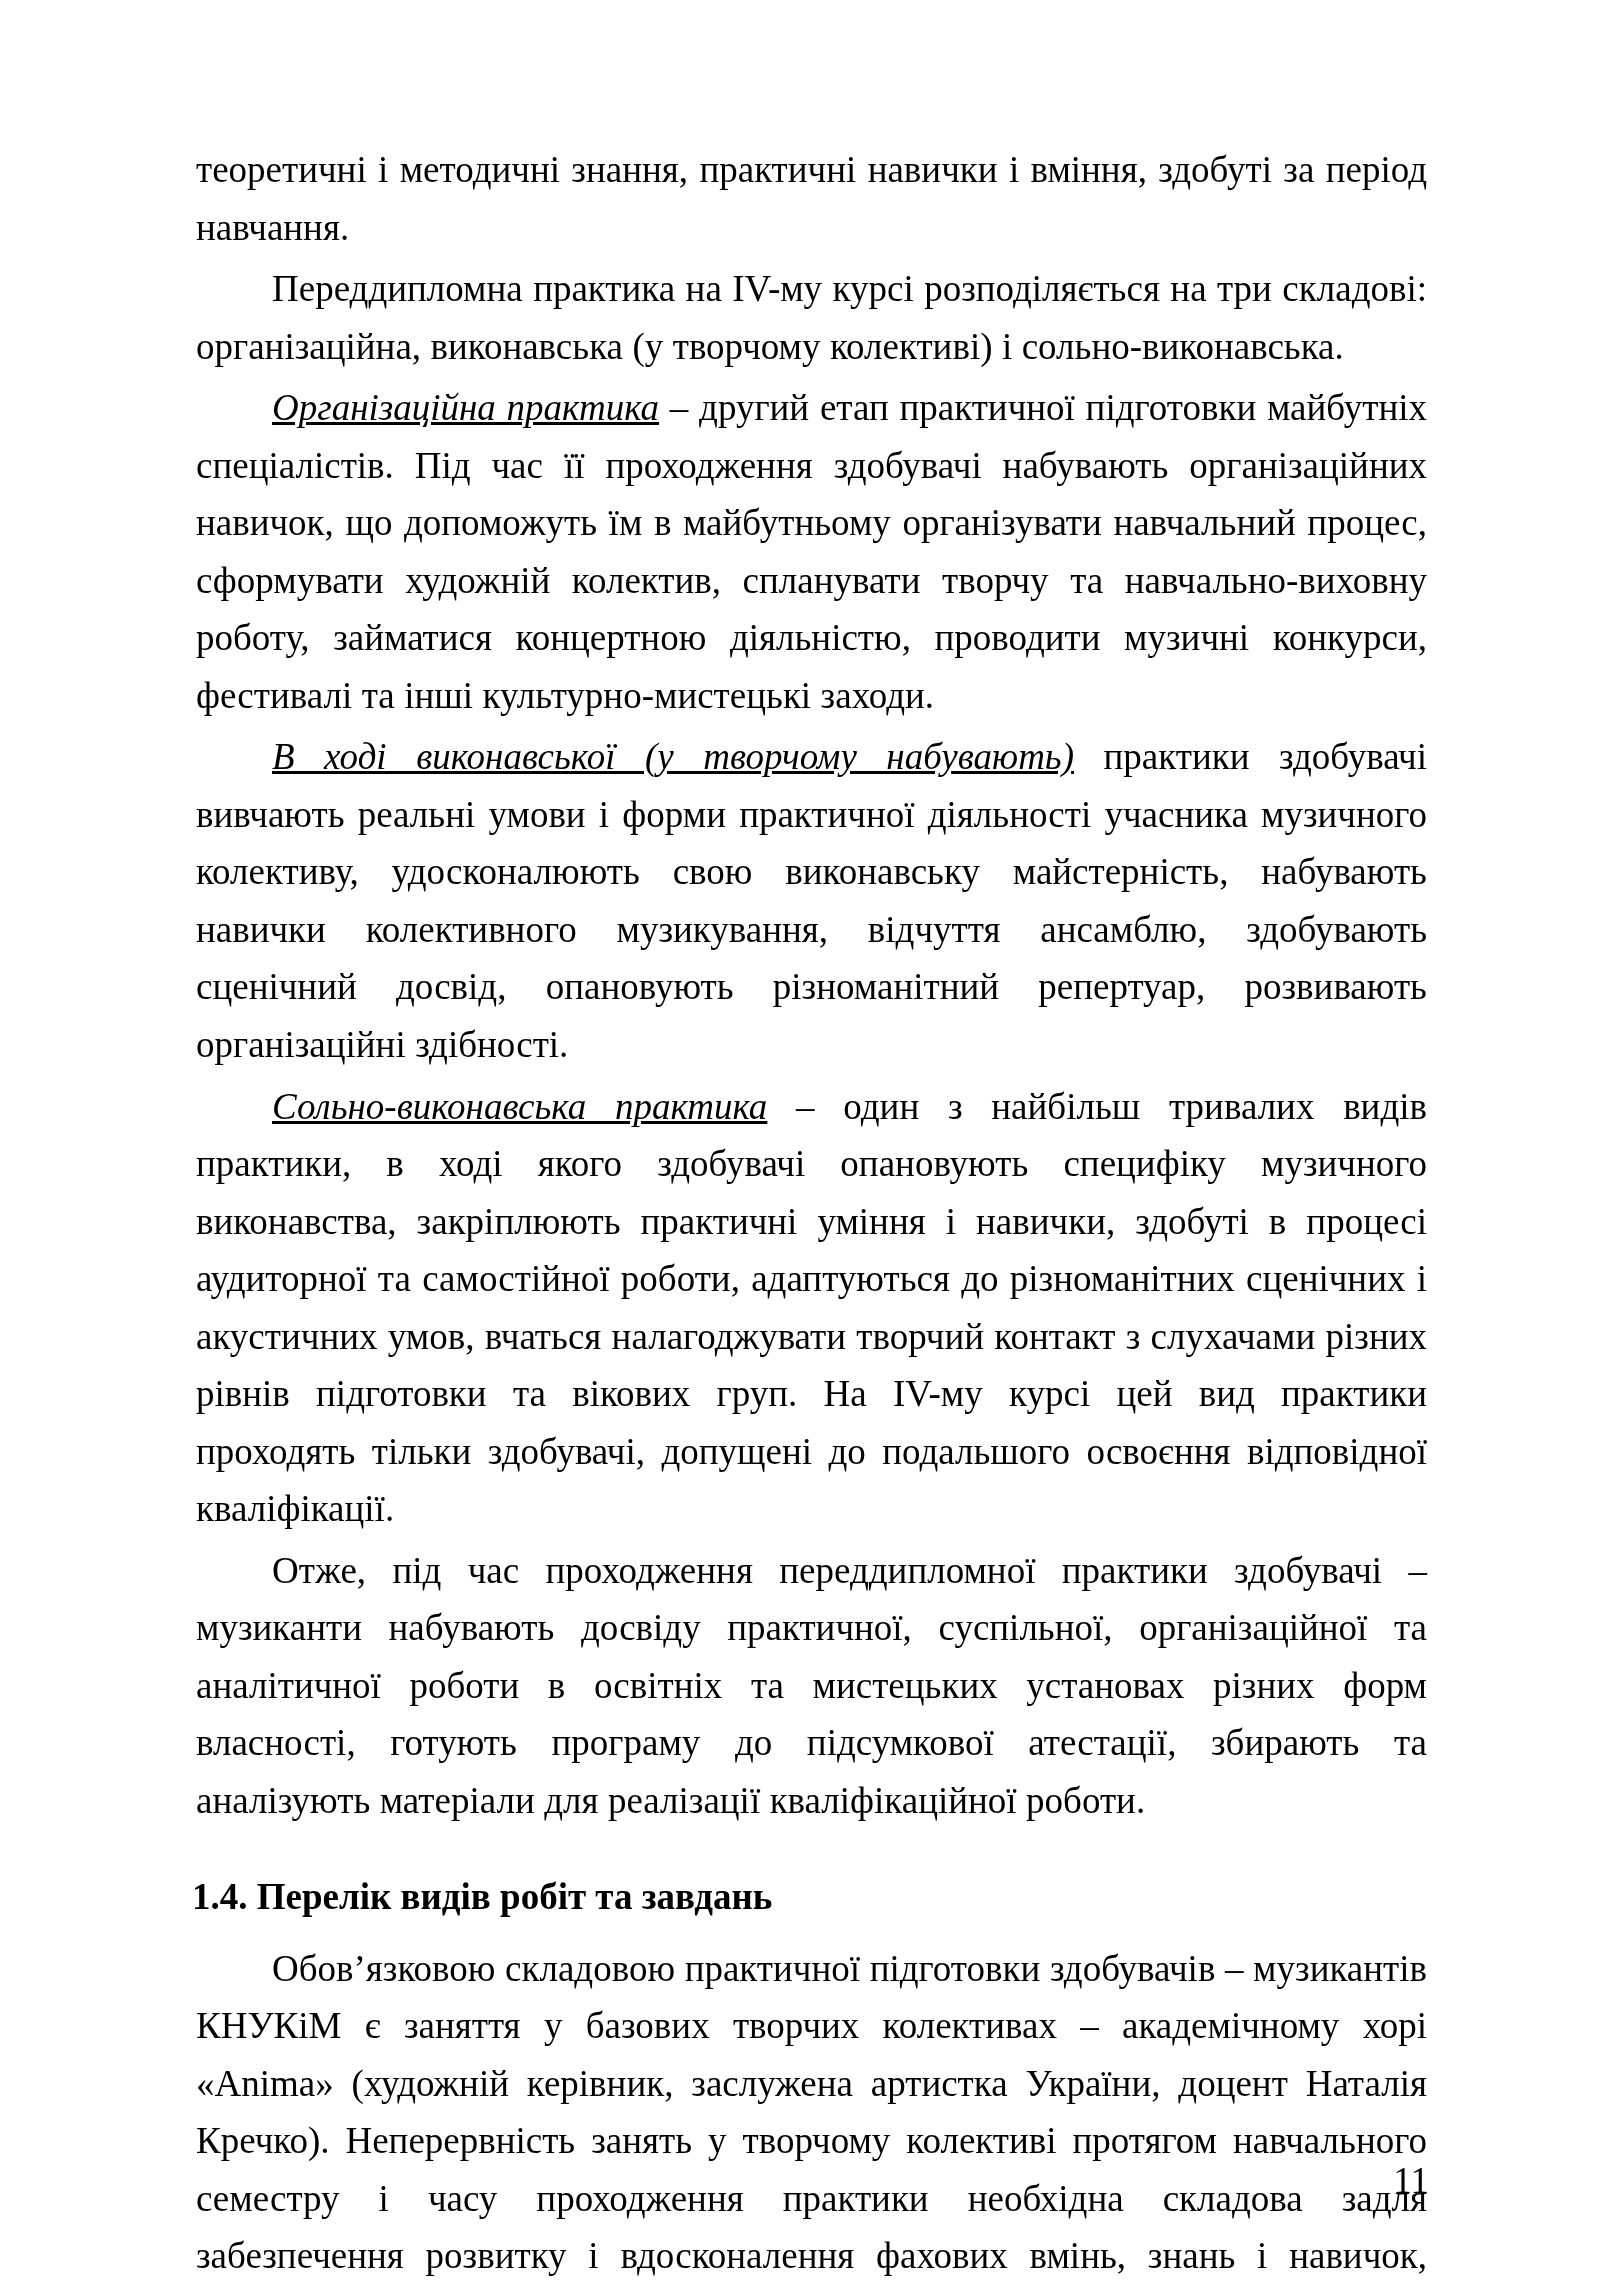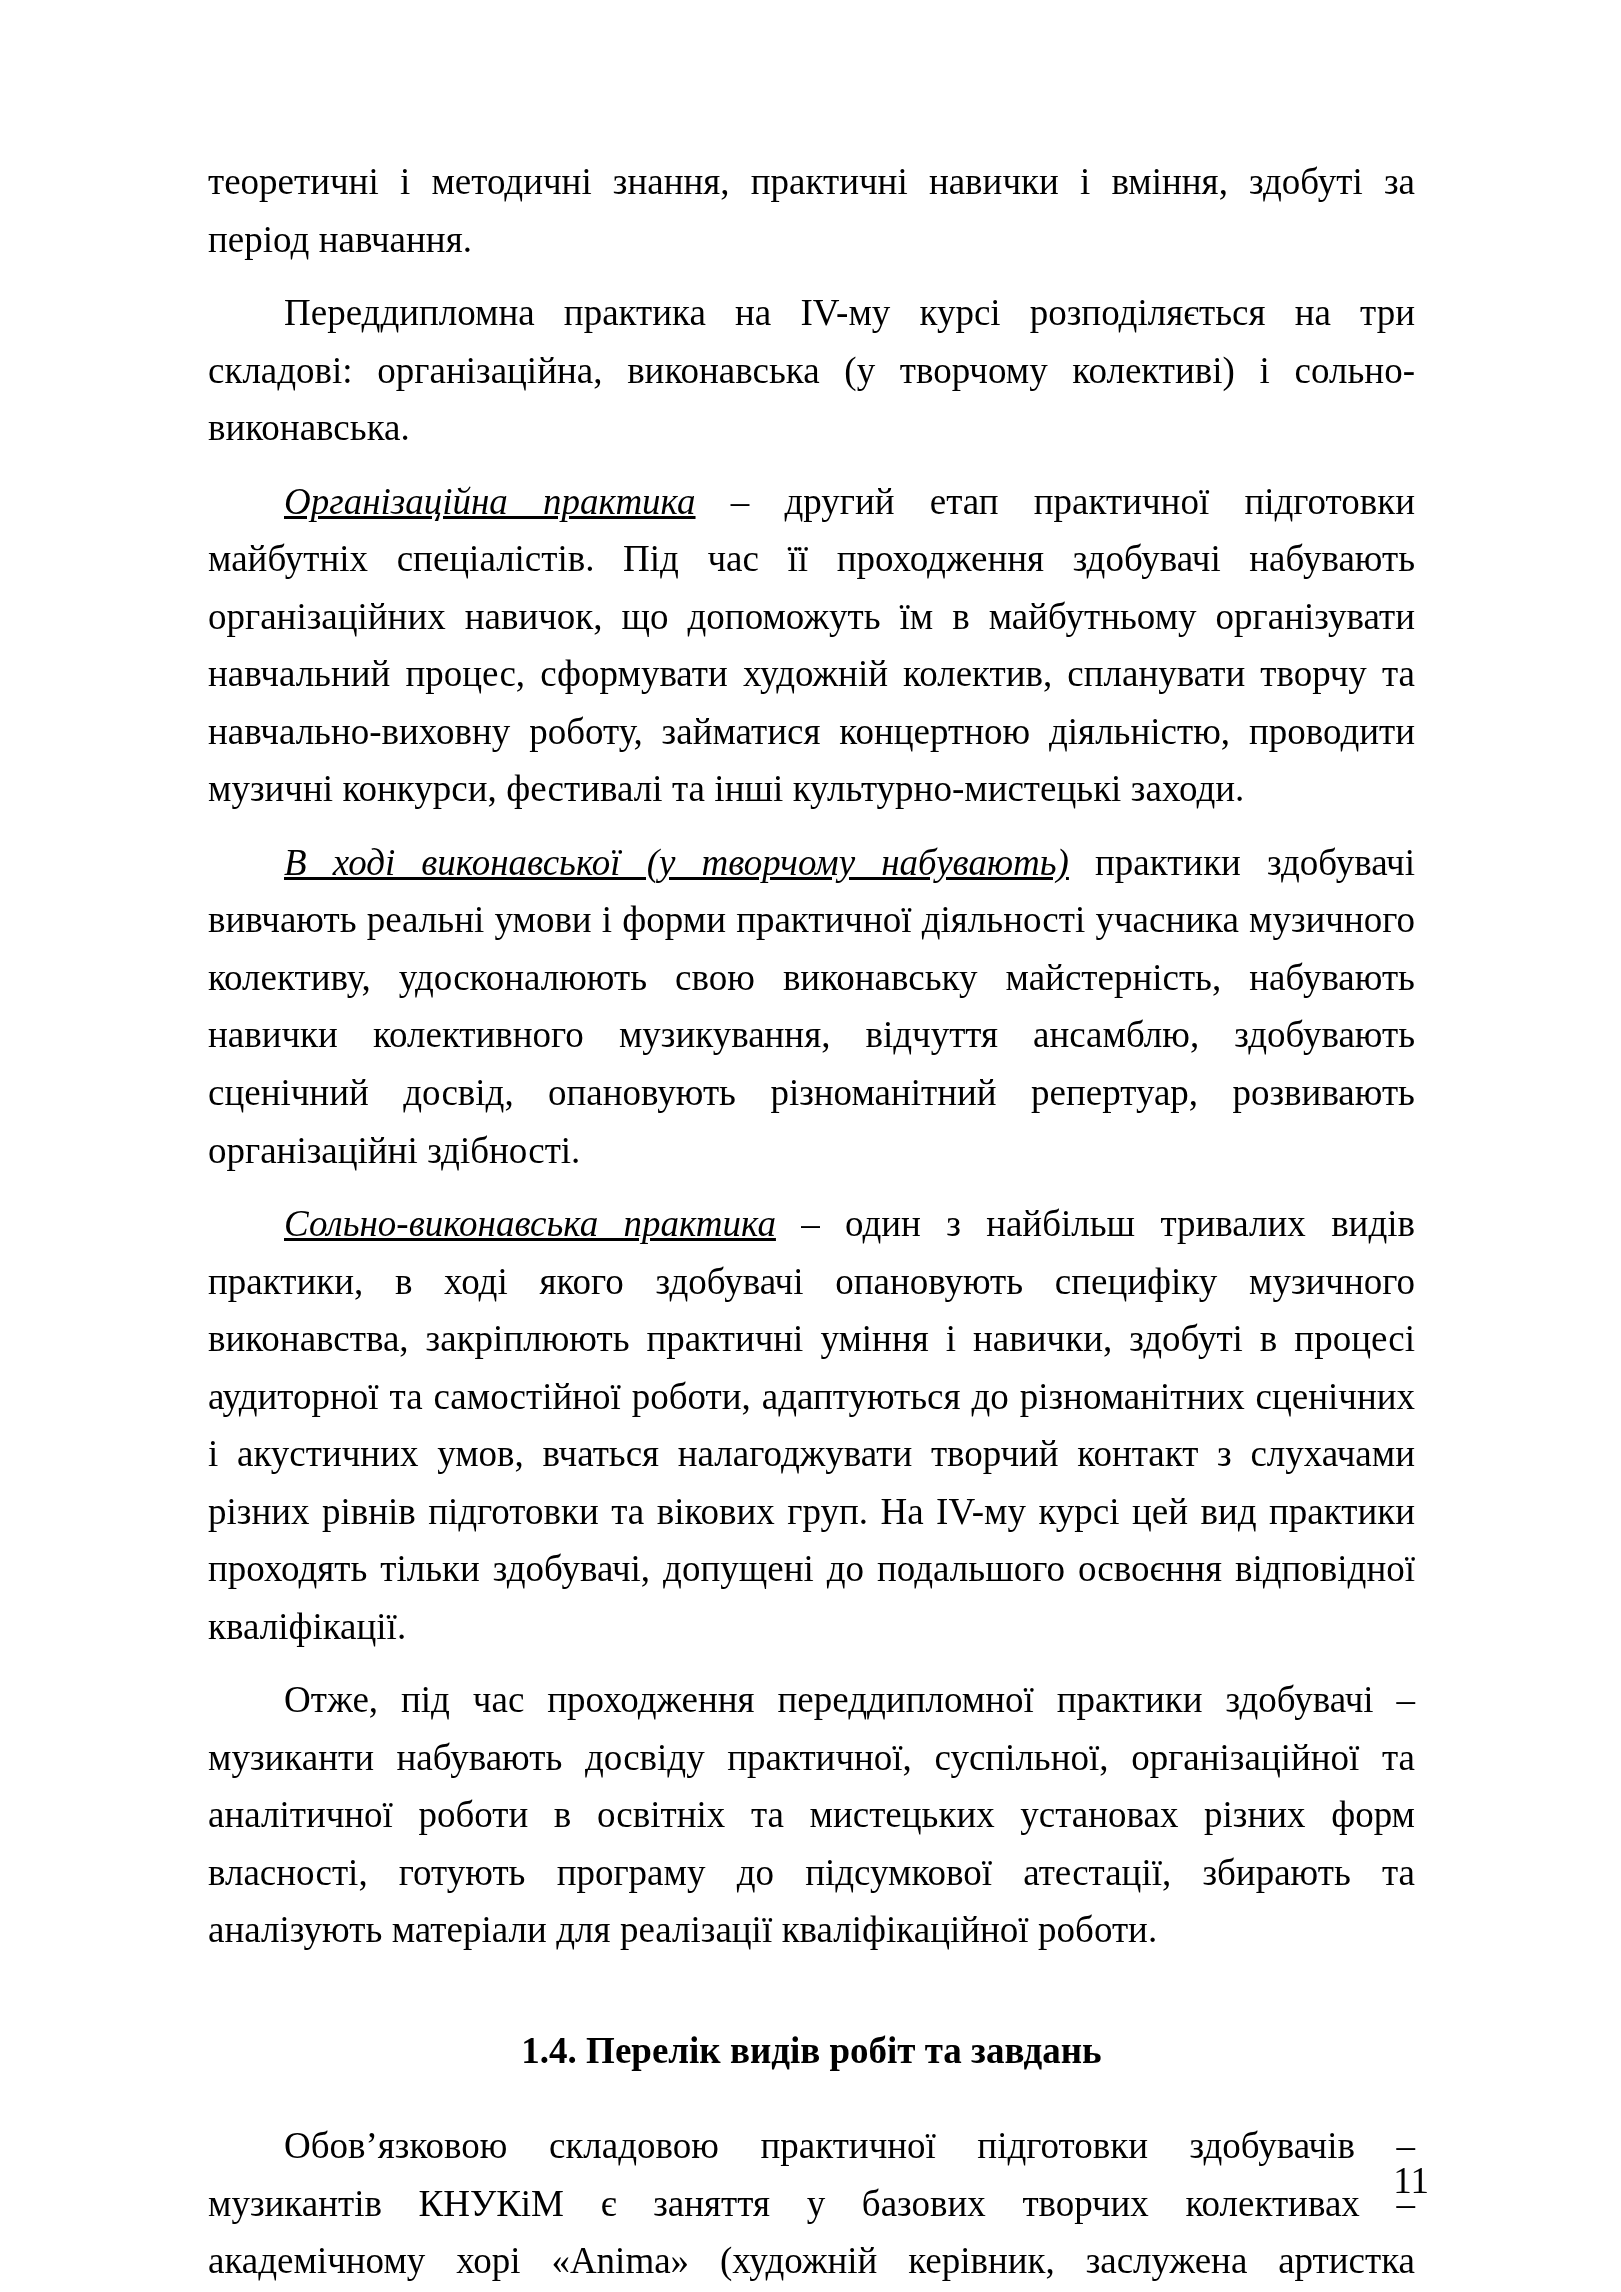--- a/index.html
+++ b/index.html
@@ -23,43 +23,43 @@
     height: 2293px;
     background: #ffffff;
   }
   .content {
     position: absolute;
     left: 192px;
     top: 137px;
     width: 1239px;
   }
   p.body-par {
-    margin: 16px;
+    margin: 4px;
     font-size: 37px;
     line-height: 1.555;
     text-align: justify;
     text-justify: inter-word;
     text-indent: 76px;
     hyphens: none;
     word-spacing: 0.2px;
   }
   p.no-indent {
     text-indent: 0;
   }
   .italic {
     font-style: italic;
     text-decoration: underline;
   }
   h2.section-heading {
-    margin: 12px;
+    margin: 0;
     padding: 0;
     font-size: 37px;
     line-height: 1.555;
     font-weight: bold;
-    text-align: center;
+    text-align: left;
     text-indent: 0;
   }
   .spacer-heading-top {
     height: 35px;
   }
   .spacer-heading-bottom {
     height: 9.8px;
   }
   .page-number {
     position: absolute;

